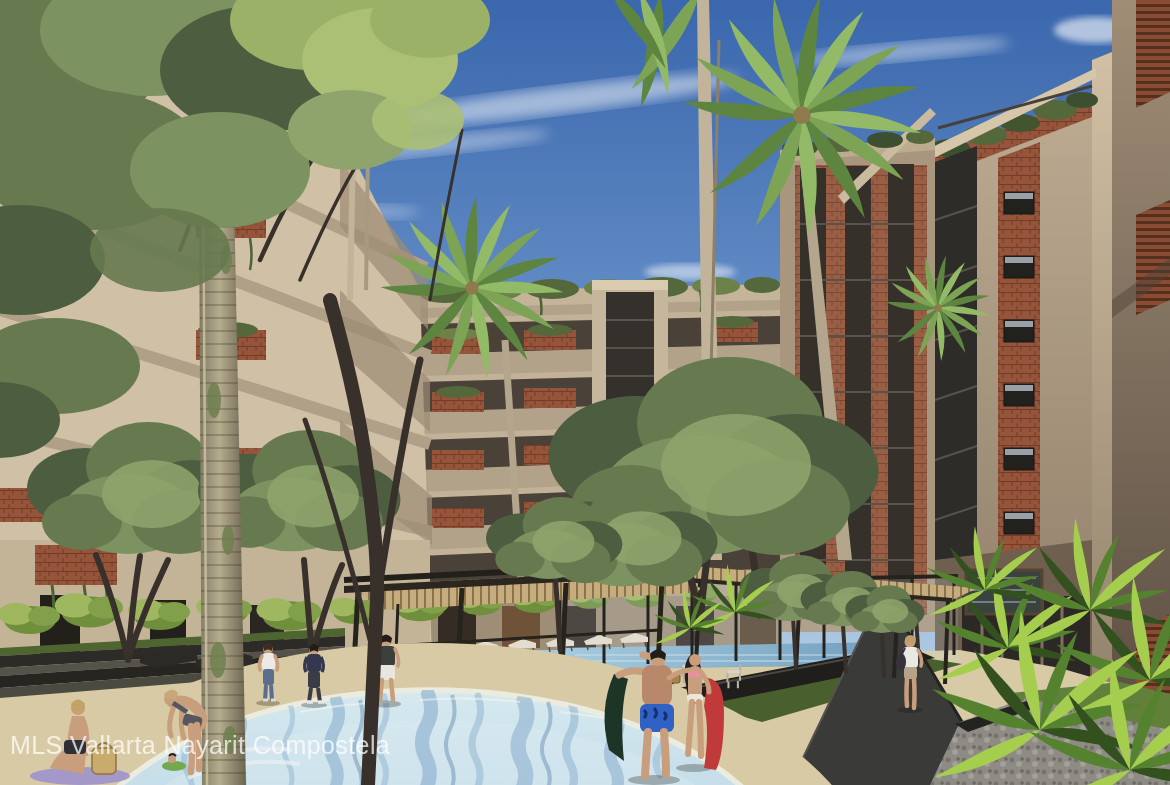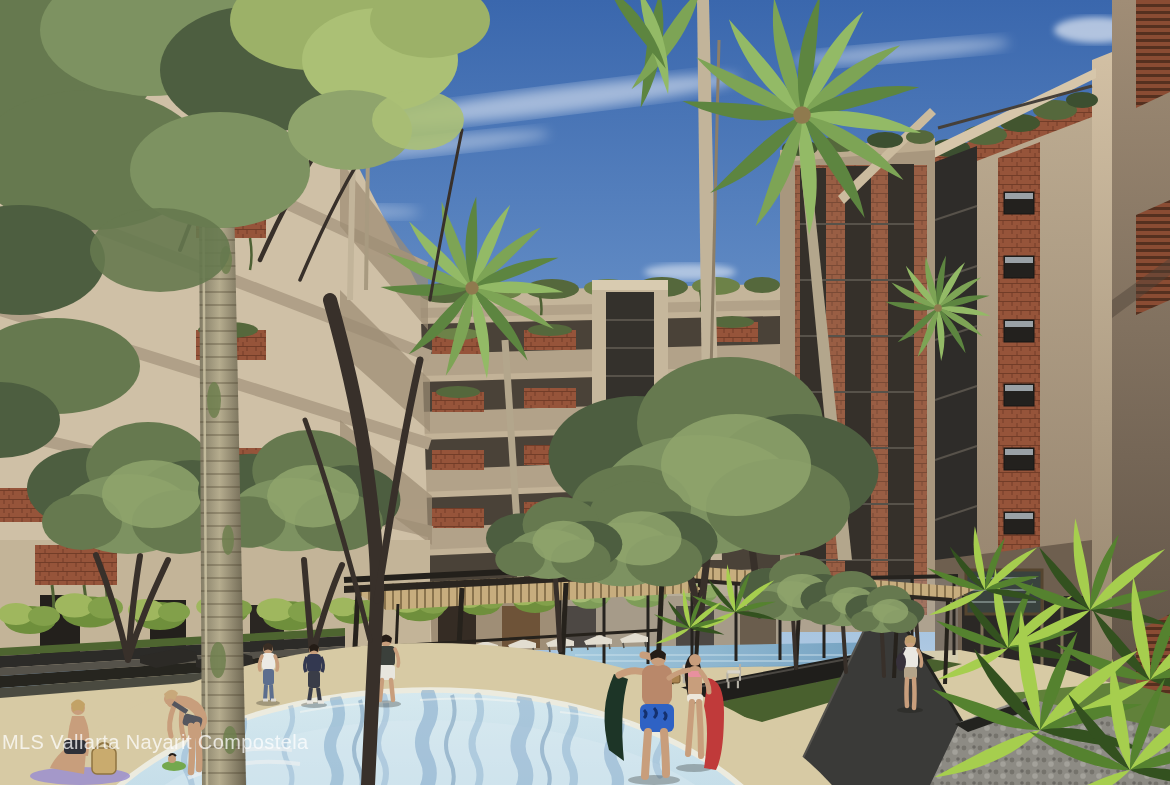--- a/index.html
+++ b/index.html
@@ -1,20 +1,20 @@
 <!DOCTYPE html>
 <html style="--sky_top: #3a67ad; --sky_mid: #6e97cc; --sky_horizon: #b9d2e6; --stucco_cream: #cfc0a6; --stucco_tan: #b2a289; --stucco_dark: #8f7d68; --brick: #96543a; --glass_dark: #2e2c29; --pool_water_light: #d6e9ef; --pool_water_deep: #8fb9d6; --pool_reflection: #7fa6c8; --pool_rim: #ecebdf; --deck_sand: #d7caa4; --walkway_charcoal: #3a3a38; --gravel: #8d8b84; --grass: #55702f; --fern_bright: #a6ce4e; --fern_mid: #55822f; --pergola_slat: #c7ad7e; --pergola_frame: #2b2620; --palm_trunk: #b3a68c; --towel_red: #c03a3a; --towel_purple: #9b8fd0; --towel_green: #1d3527; --watermark: #ffffff;"><head>
 <meta charset="utf-8">
 <style>
   html,body{margin:0;padding:0;background:#111;}
   .stage{position:relative;width:1170px;height:785px;overflow:hidden;font-family:"Liberation Sans",sans-serif;}
   .stage svg{display:block;}
   .watermark{
-    position:absolute;left:2px;top:731px;
-    font-size:20px;font-weight:400;letter-spacing:.4px;white-space:nowrap;
+    position:absolute;left:10px;top:731px;
+    font-size:25px;font-weight:400;letter-spacing:.4px;white-space:nowrap;
     color:var(--watermark,#fff);opacity:.74;
   }
   .sk{fill:#c89e7c}.sks{stroke:#c89e7c;fill:none;stroke-linecap:round}
   .c1{fill:#4d5e40}.c2{fill:#66794f}.c3{fill:#7d9261}.c4{fill:#8fa46c}
   .s1{fill:#9cb168}.s2{fill:#abc075}
   .f1{fill:#7da455}.f2{fill:#5d8540}.f3{fill:#93ba66}
   .e1{fill:var(--fern_bright,#a6ce4e)}.e2{fill:var(--fern_mid,#55822f)}.e3{fill:#33511f}
   .b1{fill:#9fb75e}.b2{fill:#6f8f3c}.b3{fill:#82a04a}
   .tr{stroke:#38302a;fill:none;stroke-linecap:round}
   .mul{stroke:#57524a;stroke-width:2}

